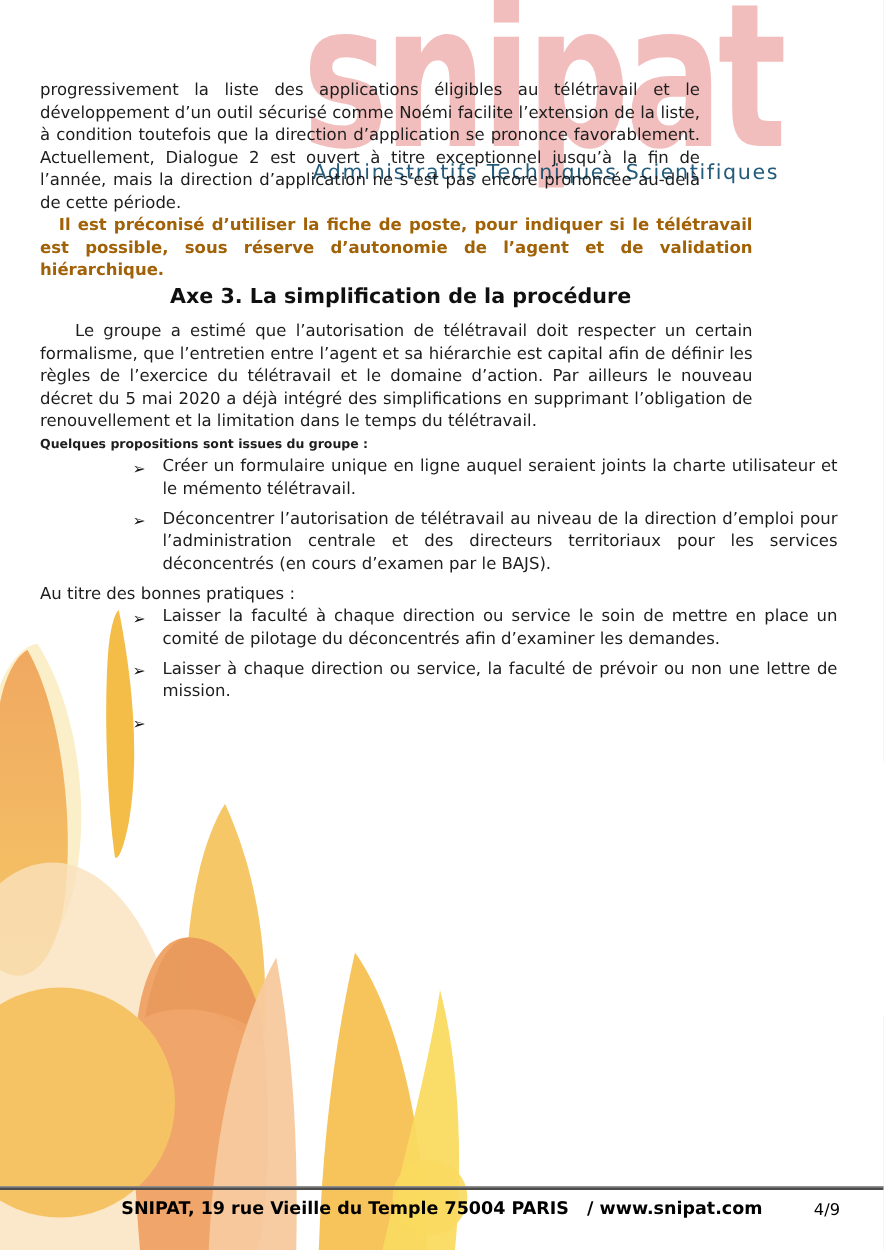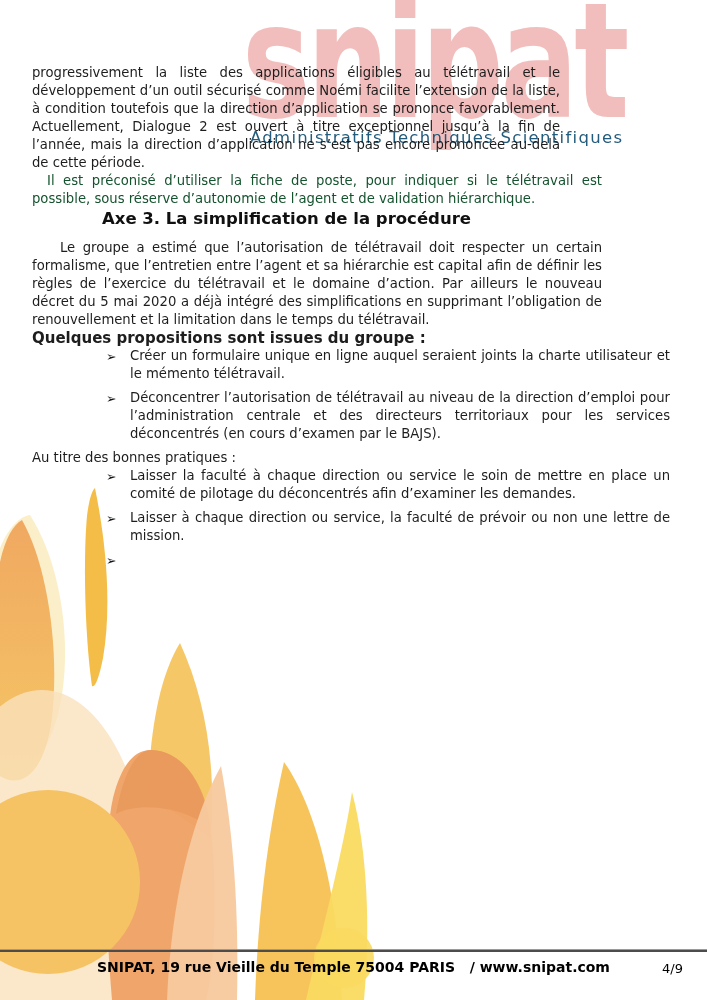--- a/index.html
+++ b/index.html
@@ -28,44 +28,44 @@
   .flames { position:absolute; left:0; top:0; z-index:2; }
 
   
   .content { position:absolute; inset:0; z-index:3; padding-top:64px; font-size:13.2px; line-height:18px;padding-left:32px; }
   .content p { margin:0; text-align:justify; }
   .p-std  { margin-left:110px; width:528px; }
   .gap7   { margin-bottom:7px; }
   .gap6   { margin-bottom:6px; }
   .highlight {
     margin-left:68px; width:570px; text-indent:15px;
-    color:#14532d; font-weight:normal; margin-bottom:13px;
+    color:#a16207; font-weight:bold; margin-bottom:13px;
   }
   .heading {
-    margin:0 0 10px 70px; font-size:16.5px; line-height:21px;
+    margin:0 0 10px 104px; font-size:16.5px; line-height:21px;
     font-weight:bold; color:#101010;
   }
   .p-axe { margin-left:68px; width:570px; text-indent:28px; margin-bottom:6px; }
-  .subheading { margin:0 0 7px 97px; font-weight:bold; font-size:15px; }
+  .subheading { margin:0 0 7px 97px; font-weight:bold; font-size:10px; }
   ul.bullets { list-style:none; margin:0 0 0 74px; padding:0; width:564px; }
   ul.bullets li { position:relative; padding-left:24px; margin-bottom:6px; text-align:justify; }
   .marker { position:absolute; left:0; top:1px; font-size:12.5px; color:#141414; }
   .note { margin:5px 0 7px 98px; }
 
   
   .footer-rule {
     position:absolute; left:0; right:0; top:949px; height:2px;
     background:#4c4c4c; border-top:1px solid #9a9a9a; z-index:4;
   }
   .footer-address {
     position:absolute; top:959px; left:0; width:707px; text-align:center;
     font-weight:bold; font-size:14px; color:#000; white-space:pre; z-index:4;
   }
   .footer-page {
-    position:absolute; top:961px; right:24px; font-size:13px; color:#000; z-index:4;
+    position:absolute; top:961px; right:35px; font-size:13px; color:#000; z-index:4;
   }
 </style>
 </head>
 <body>
 
 <div class="page">
 
   <div class="watermark">
     <div class="wm-word">snipat</div>
     <div class="wm-tagline">Administratifs Techniques Scientifiques</div>

